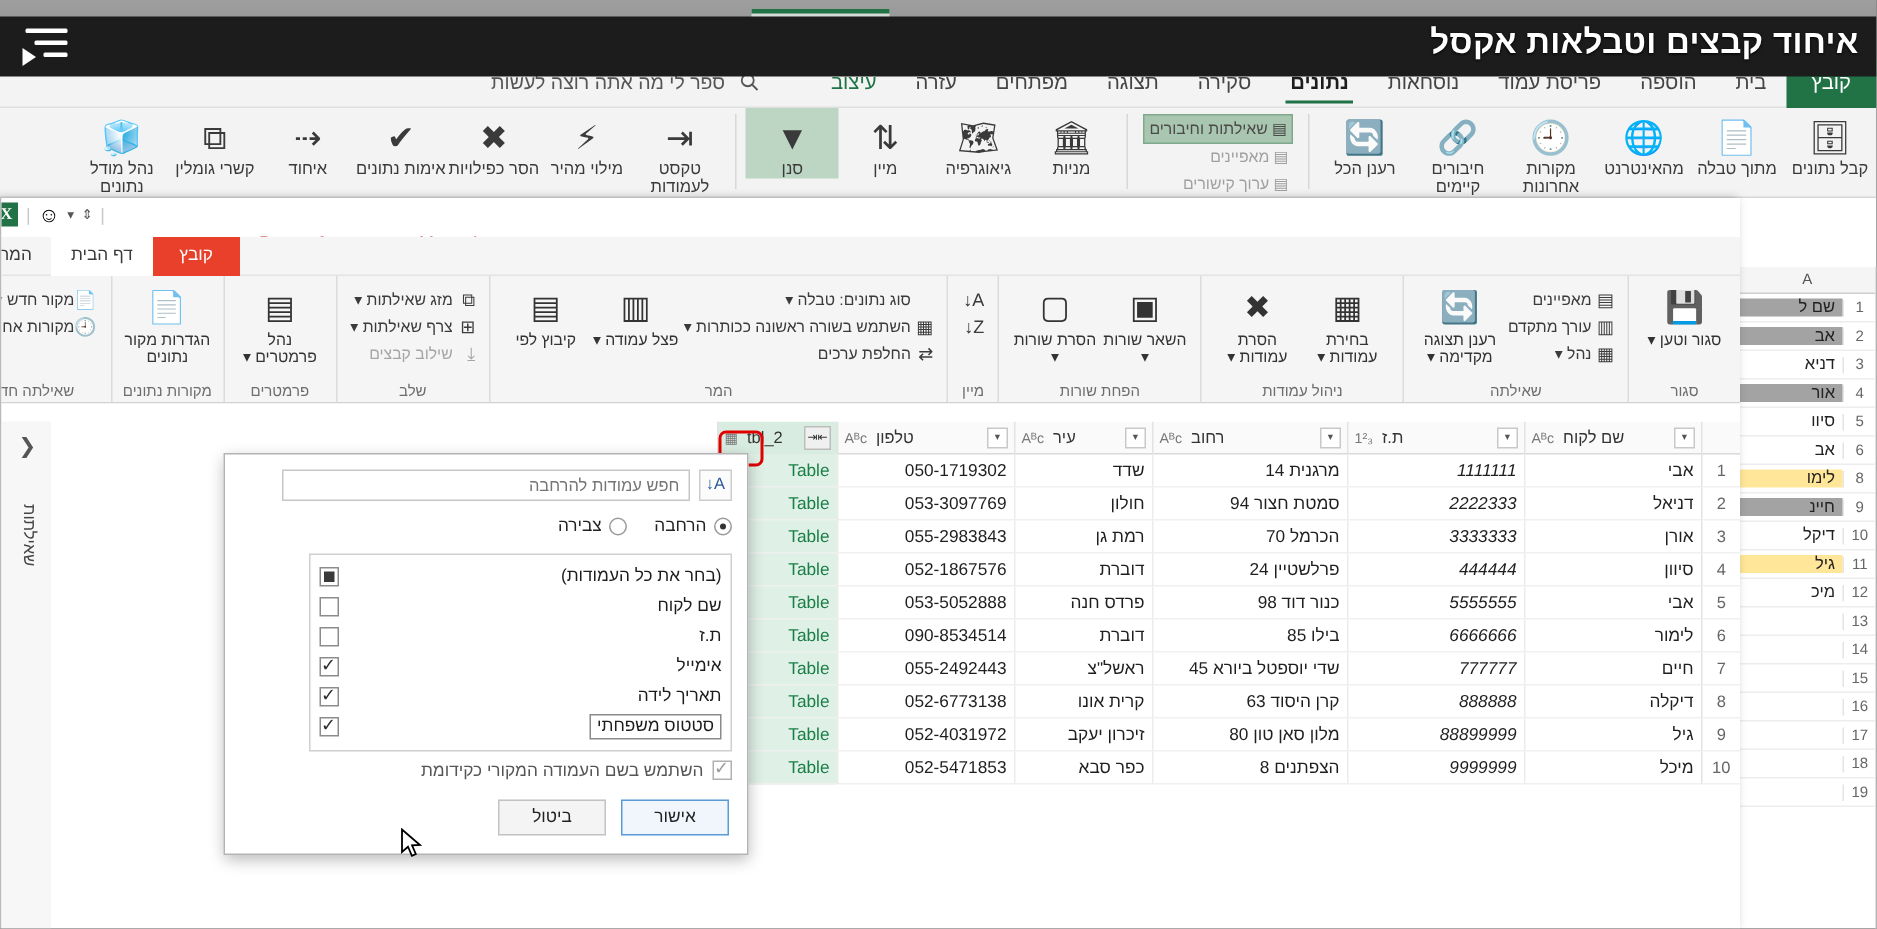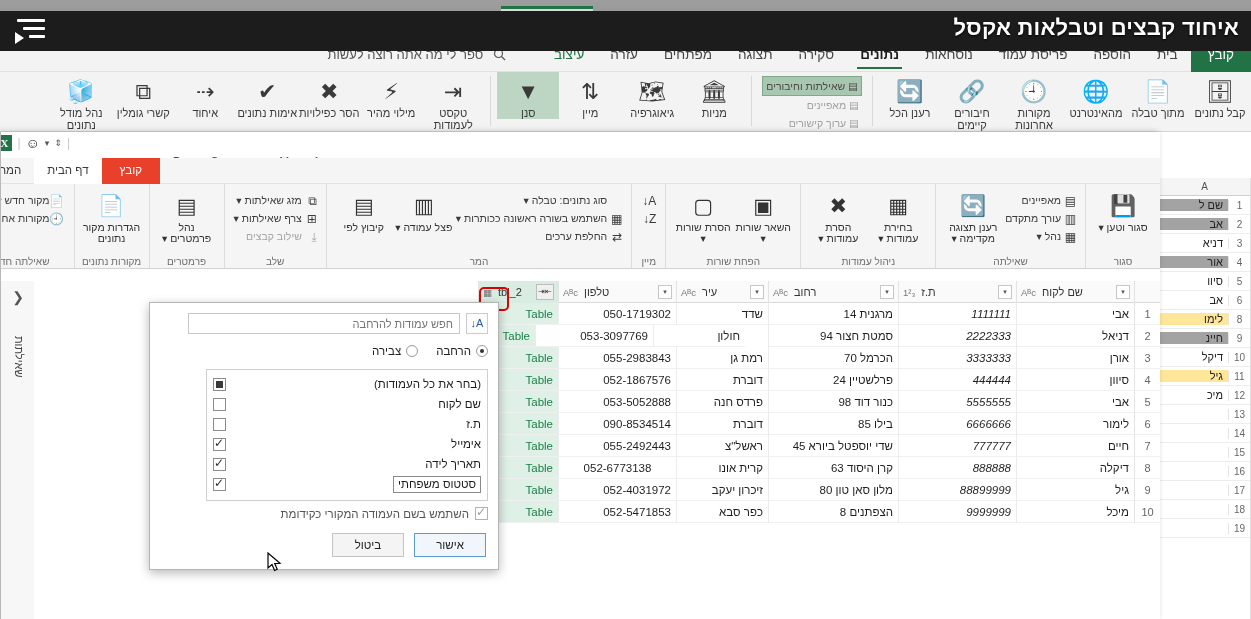--- a/index.html
+++ b/index.html
@@ -942,21 +942,21 @@
             <div class="td idcell" style="width: 118px;">1111111</div>
             <div class="td" style="width: 130px;">מרגנית 14</div>
             <div class="td" style="width: 92px;">שדד</div>
             <div class="td ltr" style="width: 118px;">050-1719302</div>
             <div class="td tablelink" style="width: 80px;">Table</div>
           </div>
           <div class="tr">
             <div class="td rn">2</div>
             <div class="td" style="width: 118px;">דניאל</div>
             <div class="td idcell" style="width: 118px;">2222333</div>
-            <div class="td" style="width: 130px; margin-left: 23px;">סמטת חצור 94</div>
+            <div class="td" style="width: 130px;">סמטת חצור 94</div>
             <div class="td" style="width: 92px;">חולון</div>
             <div class="td ltr" style="width: 118px;">053-3097769</div>
             <div class="td tablelink" style="width: 80px;">Table</div>
           </div>
           <div class="tr">
             <div class="td rn">3</div>
             <div class="td" style="width: 118px;">אורן</div>
             <div class="td idcell" style="width: 118px;">3333333</div>
             <div class="td" style="width: 130px;">הכרמל 70</div>
             <div class="td" style="width: 92px;">רמת גן</div>
@@ -998,21 +998,21 @@
             <div class="td" style="width: 92px;">ראשל"צ</div>
             <div class="td ltr" style="width: 118px;">055-2492443</div>
             <div class="td tablelink" style="width: 80px;">Table</div>
           </div>
           <div class="tr">
             <div class="td rn">8</div>
             <div class="td" style="width: 118px;">דיקלה</div>
             <div class="td idcell" style="width: 118px;">888888</div>
             <div class="td" style="width: 130px;">קרן היסוד 63</div>
             <div class="td" style="width: 92px;">קרית אונו</div>
-            <div class="td ltr" style="width: 118px; text-align: center;">052-6773138</div>
+            <div class="td ltr" style="width: 118px;">052-6773138</div>
             <div class="td tablelink" style="width: 80px;">Table</div>
           </div>
           <div class="tr">
             <div class="td rn">9</div>
             <div class="td" style="width: 118px;">גיל</div>
             <div class="td idcell" style="width: 118px;">88899999</div>
             <div class="td" style="width: 130px;">מלון סאן טון 80</div>
             <div class="td" style="width: 92px;">זיכרון יעקב</div>
             <div class="td ltr" style="width: 118px;">052-4031972</div>
             <div class="td tablelink" style="width: 80px;">Table</div>

